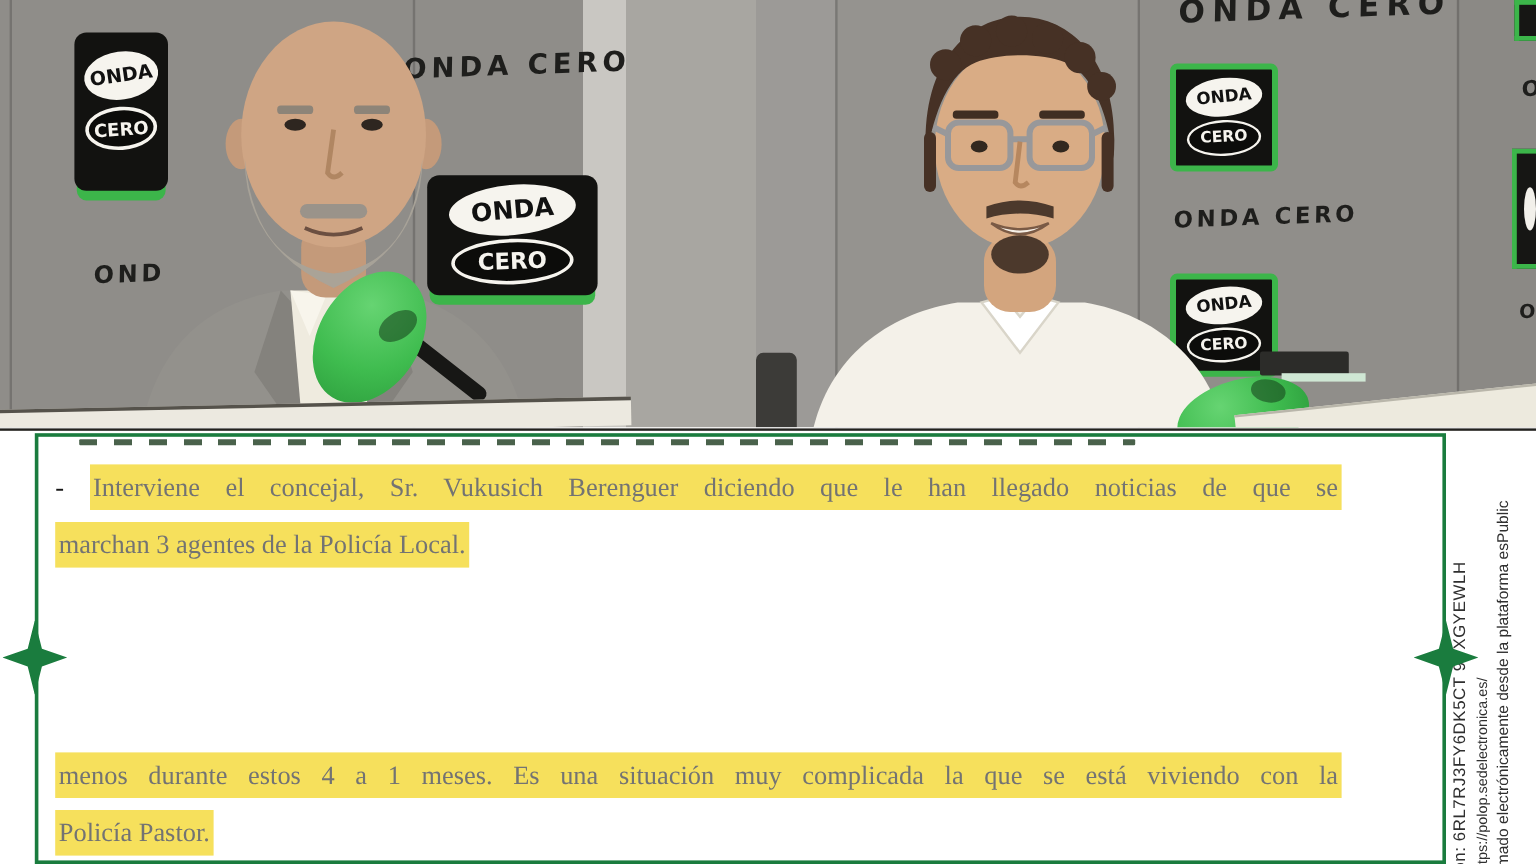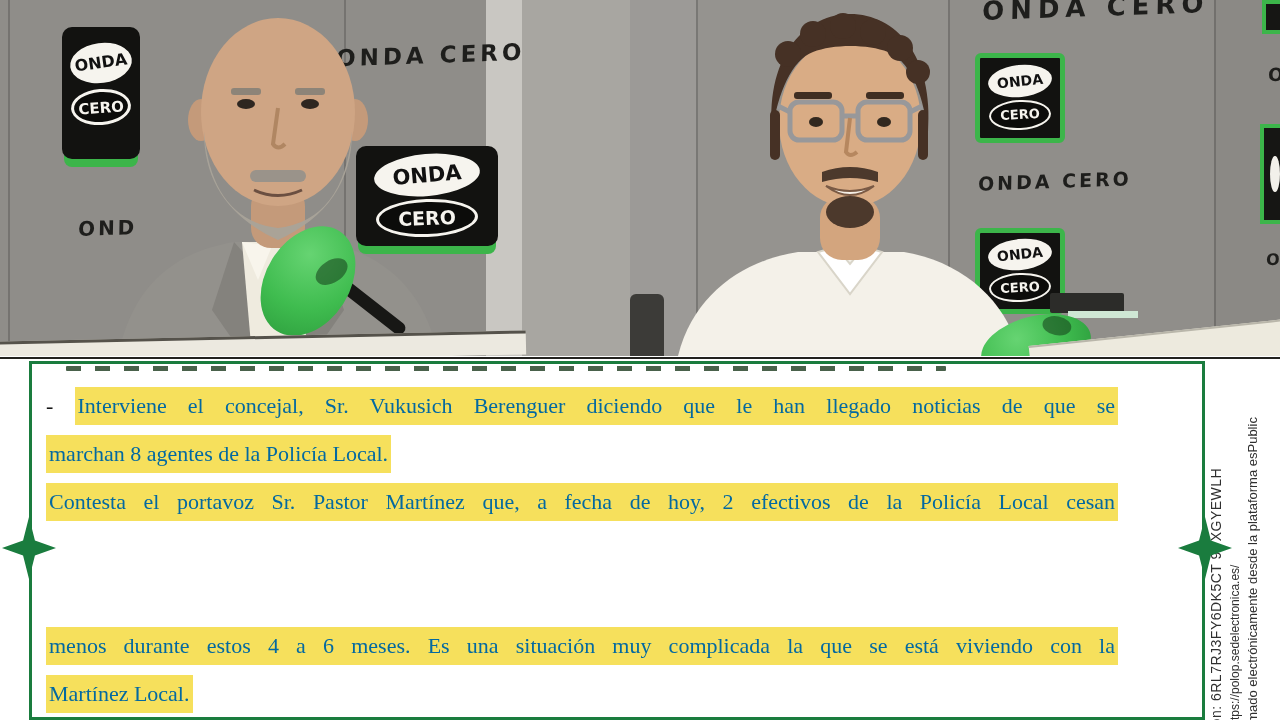--- a/index.html
+++ b/index.html
@@ -43,21 +43,21 @@
 
   
   .doc-box{position:absolute;left:29px;top:361px;width:1176px;height:359px;
            background:#fff;border:3px solid #1a7c3e;}
   .remnant{position:absolute;left:34px;top:2px;width:880px;height:5px;border-radius:1px;
            background:repeating-linear-gradient(90deg,rgba(28,58,30,.8) 0 15px,rgba(28,58,30,0) 15px 29px);}
   .dline{position:absolute;left:14px;right:84px;height:42px;line-height:42px;
          font-family:"Liberation Serif","DejaVu Serif",serif;font-size:22px;color:#161616;
          white-space:nowrap;overflow:visible;}
   .dline.just{white-space:normal;text-align:justify;text-align-last:justify;}
-  .dline mark{background:#f6e05c;color:#0369a1;padding:6px 3px 7px 3px;}
+  .dline mark{background:#f6e05c;color:#737373;padding:6px 3px 7px 3px;}
 
   
   .star{position:absolute;width:54px;height:62px;background:#1a7c3e;
         clip-path:polygon(50% 0%,61% 38%,100% 50%,61% 62%,50% 100%,39% 62%,0% 50%,39% 38%);}
 
   
   .vt{position:absolute;top:364px;height:366px;writing-mode:vertical-rl;transform:rotate(180deg);
       white-space:nowrap;color:#2f2f2f;font-family:"Liberation Sans",sans-serif;}
   .vt-code{left:1208px;font-size:14px;letter-spacing:.5px;}
   .vt-url{left:1228px;font-size:12px;}
@@ -186,30 +186,27 @@
 
   <div class="divider-line"></div>
 
   <div class="doc-box">
     <div class="remnant"></div>
 
     <div class="dline just" style="top:21px;">
       <span>- </span><mark>Interviene el concejal, Sr. Vukusich Berenguer diciendo que le han llegado noticias de que se</mark>
     </div>
     <div class="dline" style="top:69px;">
-      <mark>marchan 8 agentes de la Policía Local.</mark>
-    </div>
-    <div class="dline just" style="top:117px;">
-      <mark>Contesta el portavoz Sr. Pastor Martínez que, a fecha de hoy, 2 efectivos de la Policía Local cesan</mark>
+      <mark>marchan 3 agentes de la Policía Local.</mark>
     </div>
     <div class="dline just" style="top:261px;">
-      <mark>menos durante estos 4 a 6 meses. Es una situación muy complicada la que se está viviendo con la</mark>
+      <mark>menos durante estos 4 a 1 meses. Es una situación muy complicada la que se está viviendo con la</mark>
     </div>
     <div class="dline" style="top:309px;">
-      <mark>Martínez Local.</mark>
+      <mark>Policía Pastor.</mark>
     </div>
   </div>
 
   <div class="vt vt-code">ión: 6RL7RJ3FY6DK5CT 9YXGYEWLH</div>
   <div class="vt vt-url">https://polop.sedelectronica.es/</div>
   <div class="vt vt-sig">irmado electrónicamente desde la plataforma esPublic</div>
 
   <div class="star" style="left:2px;top:517px;"></div>
   <div class="star" style="left:1178px;top:517px;"></div>
 

